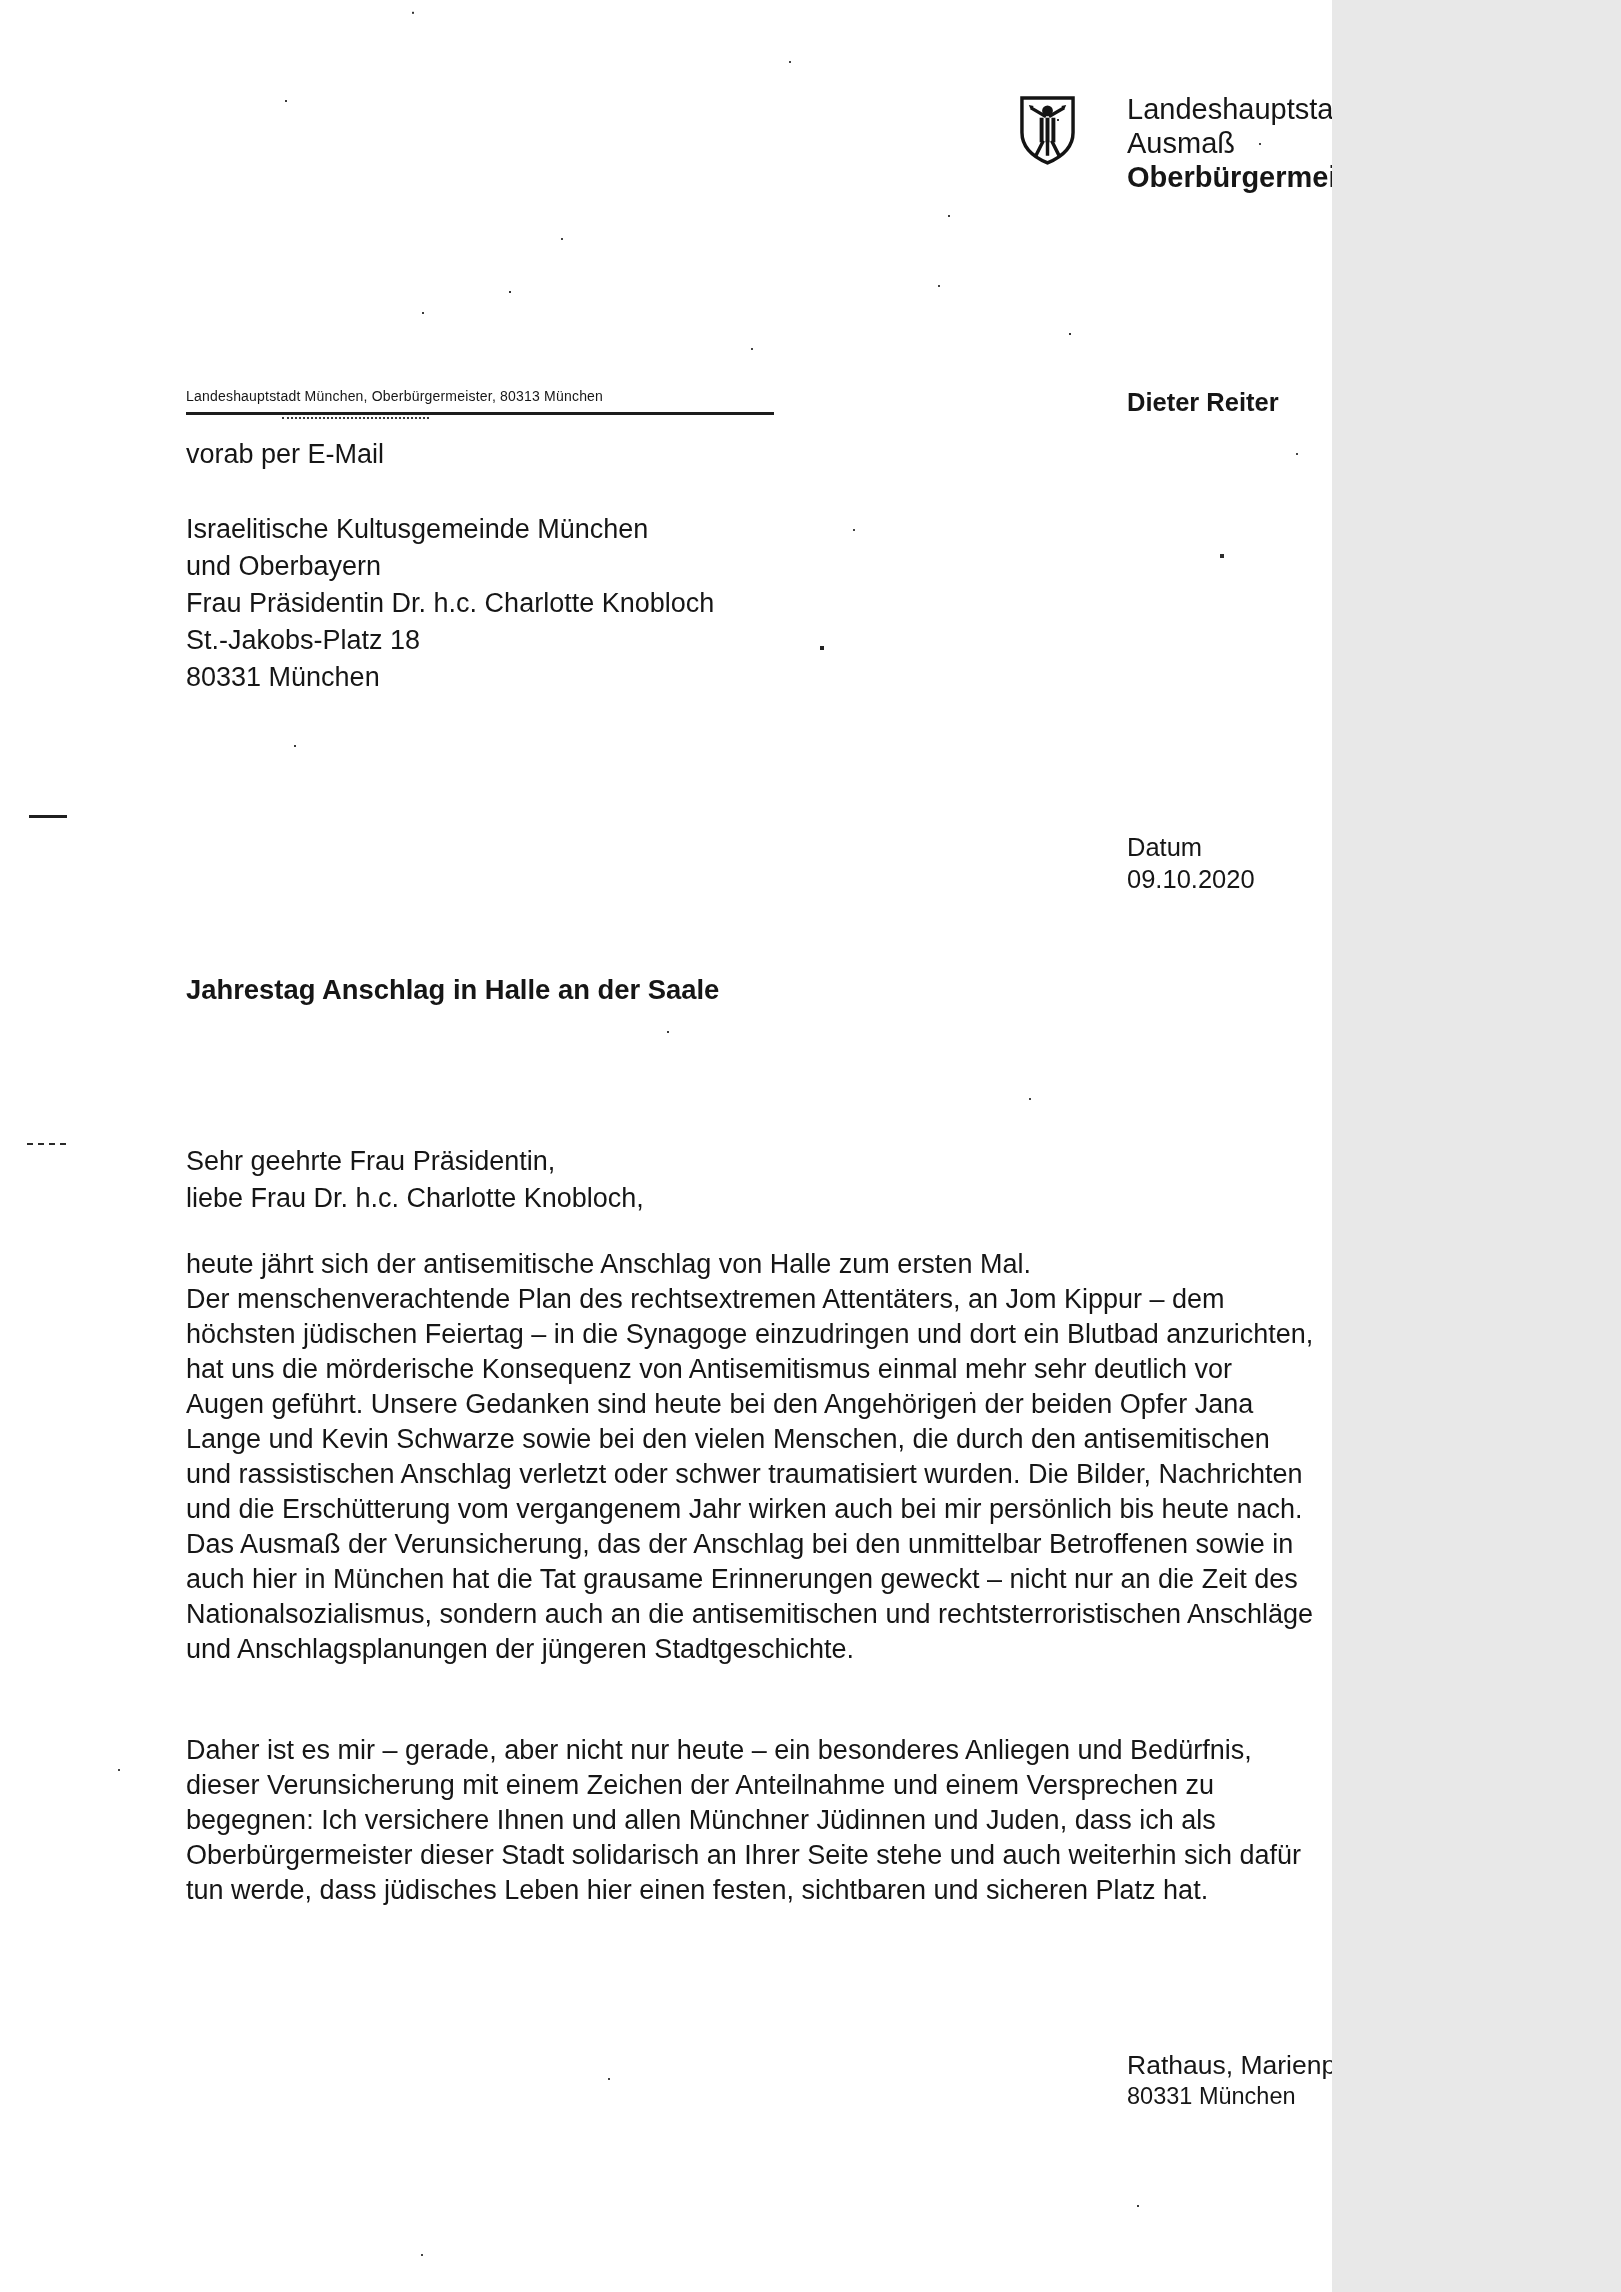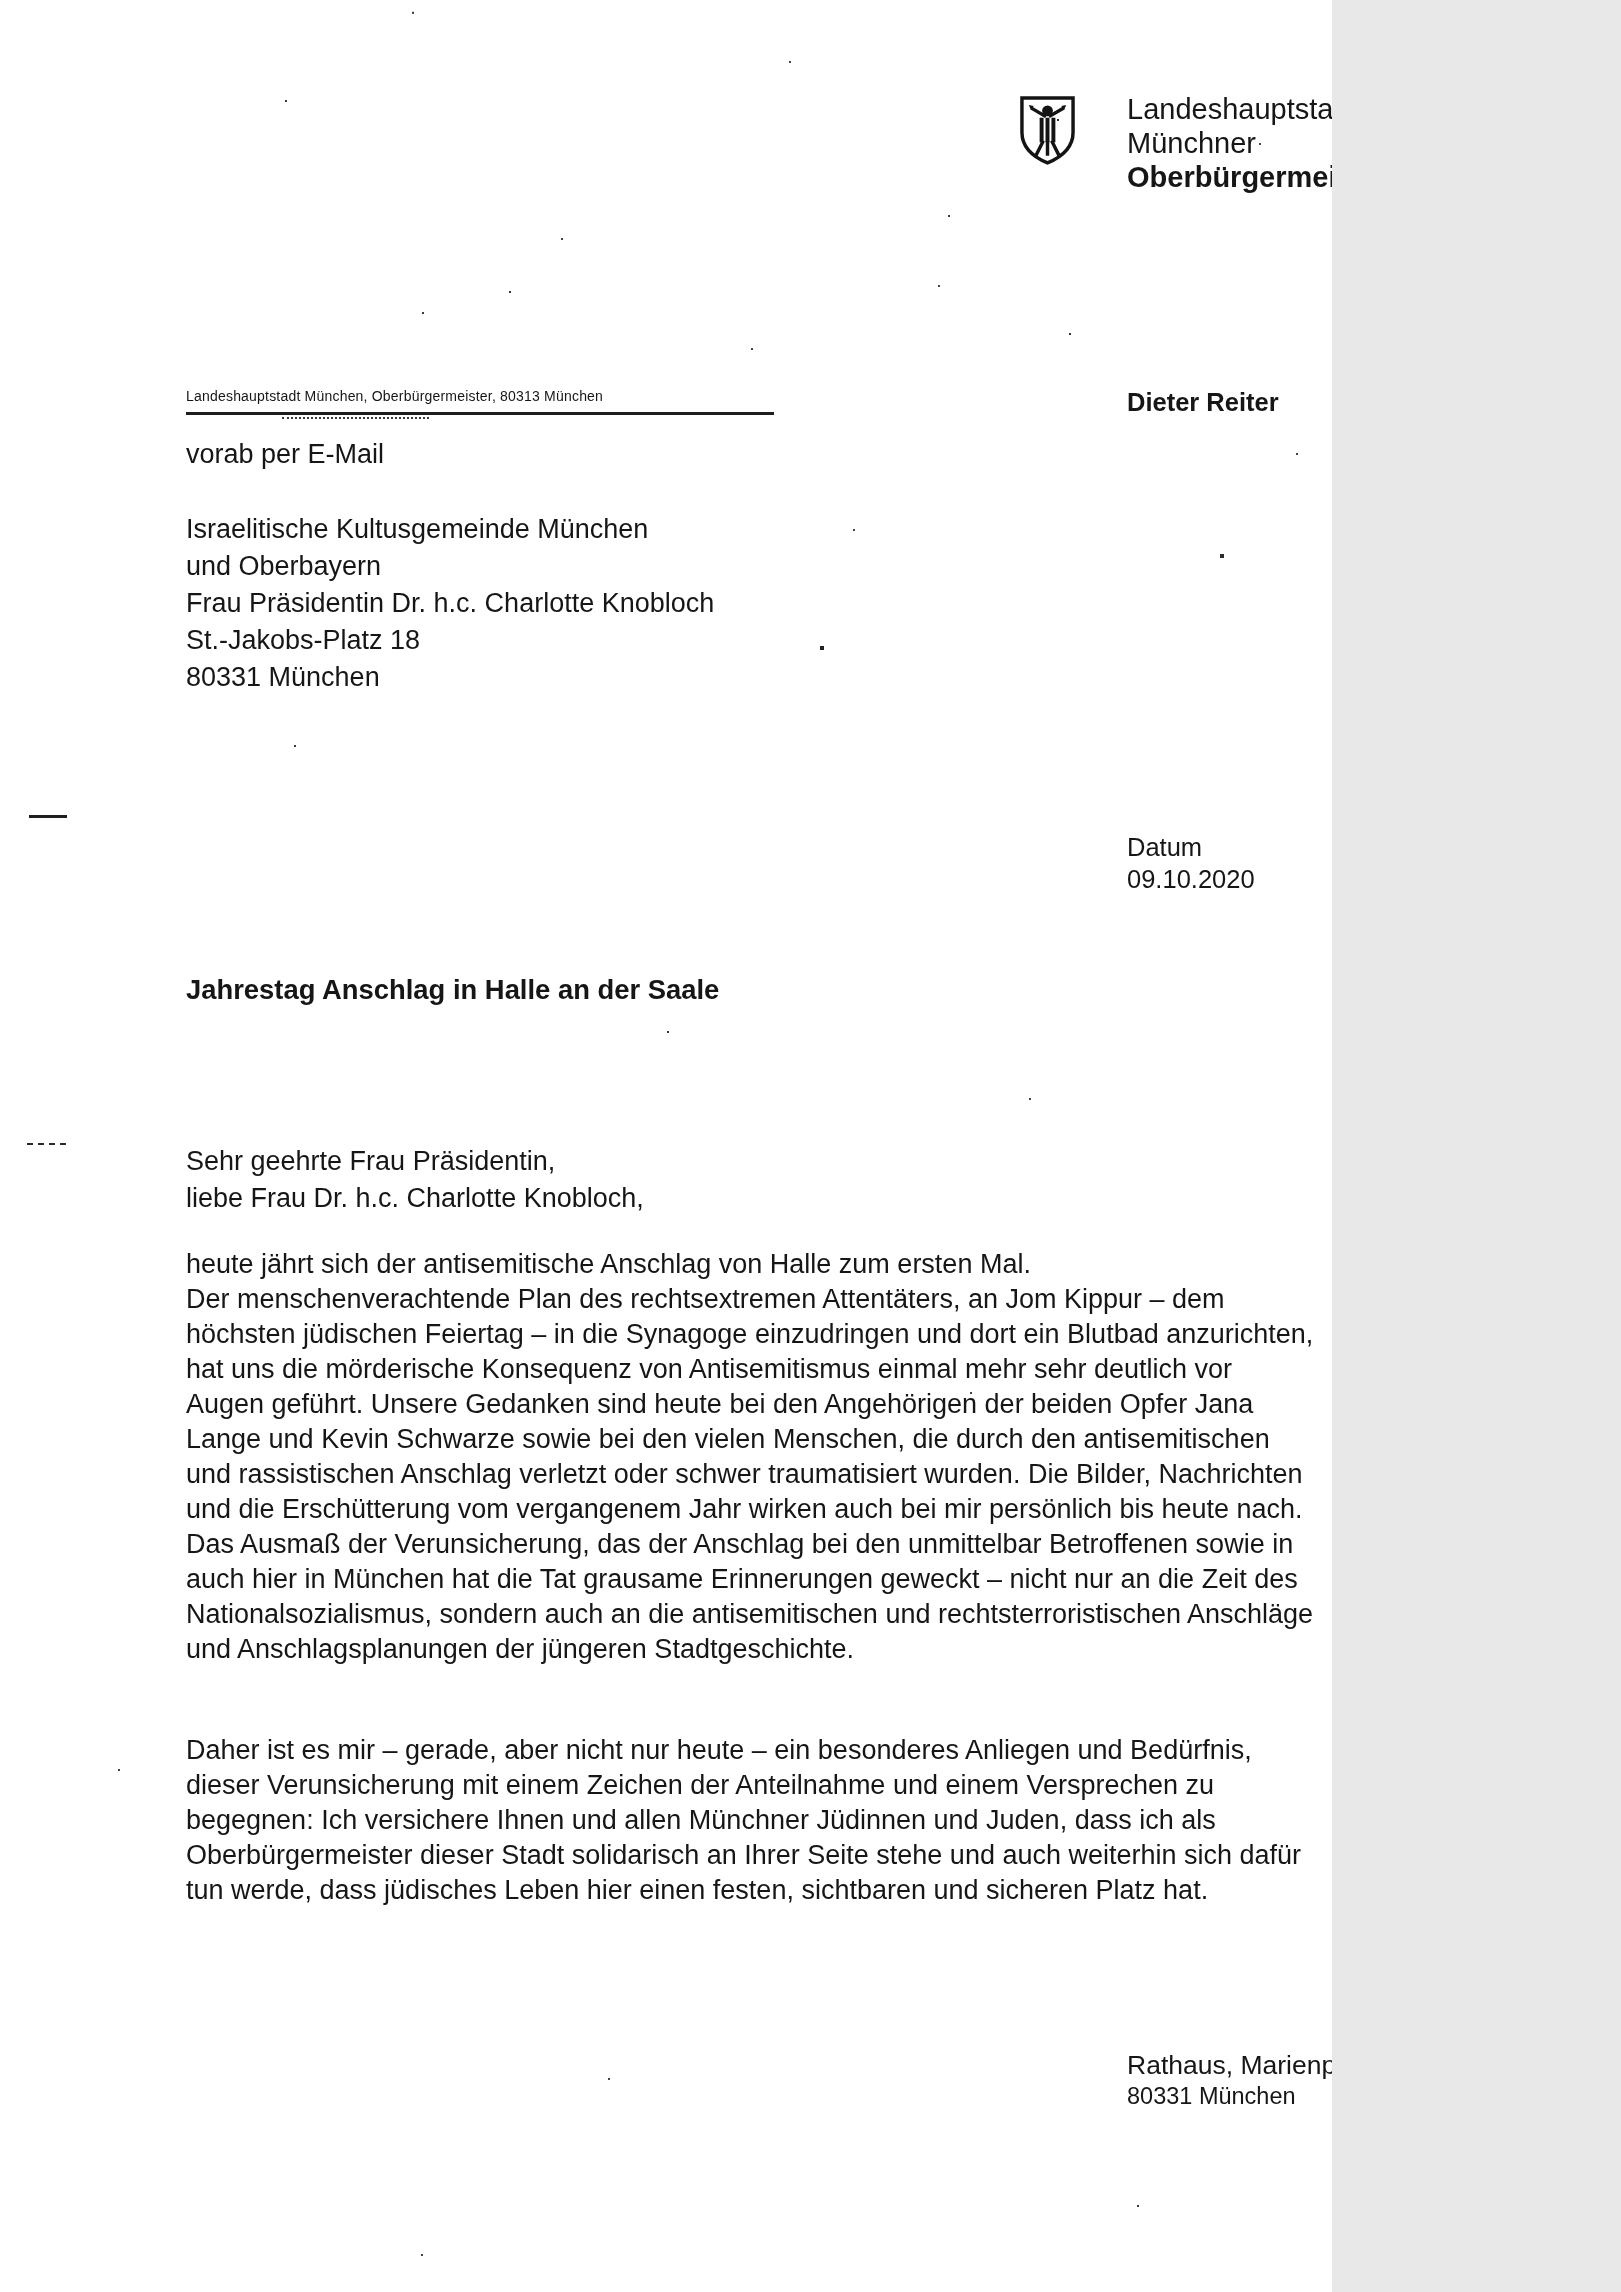--- a/index.html
+++ b/index.html
@@ -96,21 +96,21 @@
       <path d="M12 15 l-2 -5 5 1 z M46 15 l2 -5 -5 1 z" fill="#141414"></path>
       <rect x="21" y="23" width="4" height="25" fill="#141414"></rect>
       <rect x="27" y="23" width="4" height="25" fill="#141414"></rect>
       <rect x="33" y="23" width="4" height="25" fill="#141414"></rect>
       <path d="M24 48 L18 60 M29 48 L29 60 M34 48 L40 60" stroke="#141414" stroke-width="3.5" stroke-linecap="square"></path>
     </svg>
   </div>
 
   <div class="abs org-block">
     <div class="nowrap">Landeshauptstadt</div>
-    <div class="nowrap">Münchner</div>
+    <div class="nowrap">Ausmaß</div>
     <div class="nowrap bold">Oberbürgermeister</div>
   </div>
 
   <div class="abs signer nowrap">Dieter Reiter</div>
 
   <div class="abs sender-line nowrap">Landeshauptstadt München, Oberbürgermeister, 80313 München</div>
   <div class="abs sender-underline"></div>
   <div class="abs sender-underline-dots"></div>
 
   <div class="abs delivery nowrap">vorab per E-Mail</div>

